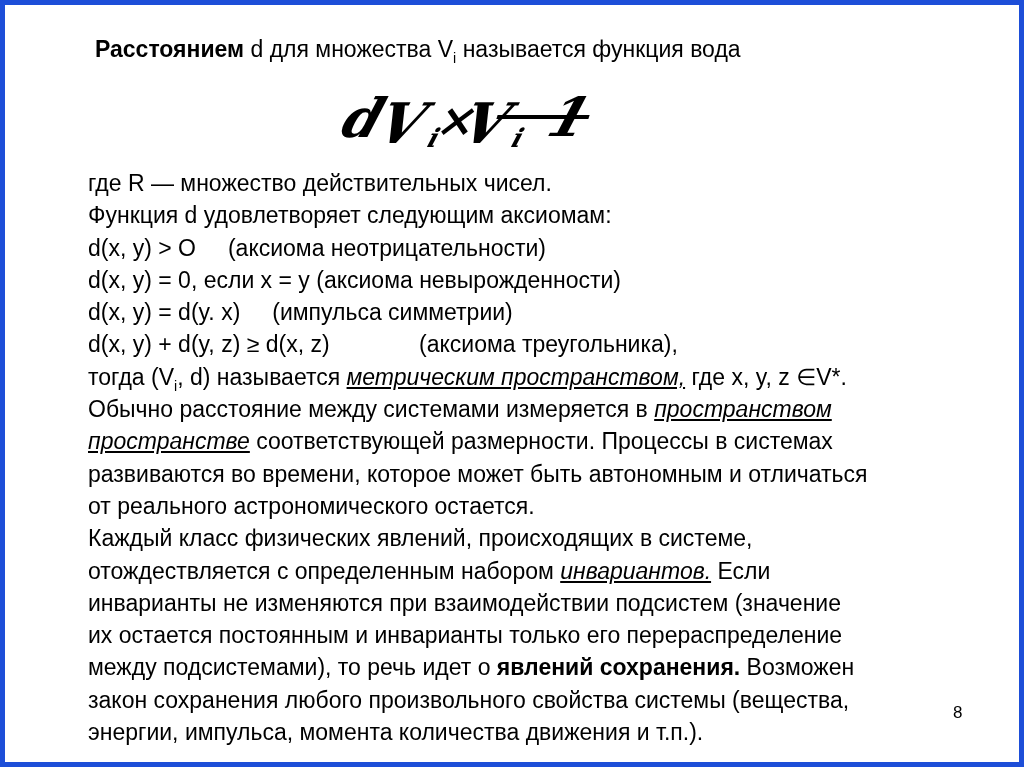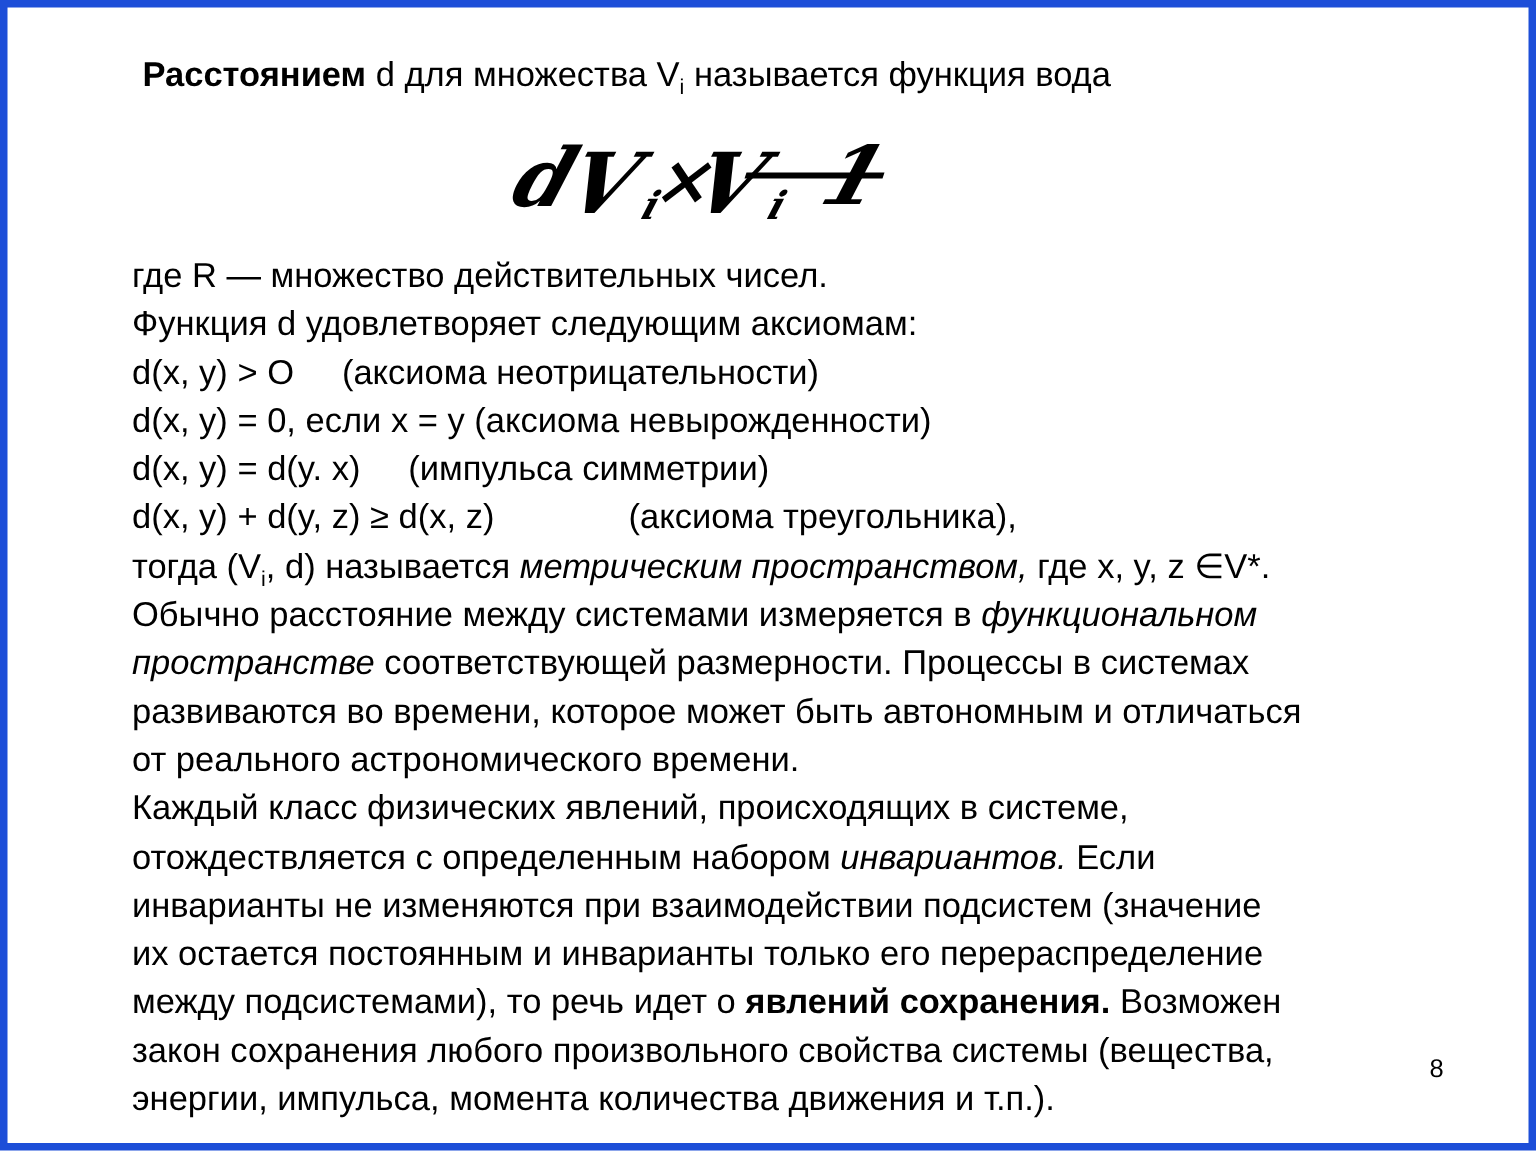--- a/index.html
+++ b/index.html
@@ -15,21 +15,21 @@
     position:absolute; inset:0;
     border:5px solid #1d4ed8;
     background:#fff;
   }
   .title {
     position:absolute; left:90px; top:30px;
     font-size:23px; line-height:28px;
     white-space:pre;
   }
   .seg-b { font-weight:700; }
-  .seg-i { font-style:italic; }
+  .seg-i { font-style:italic;text-decoration:underline; }
   sub { font-size:62%; line-height:0; }
 
   .body-text {
     position:absolute; left:83px; top:150px; width:900px;
     font-size:23px; line-height:32.3px;margin-top:12px;
   }
   .body-line { white-space:pre; }
 
   
   .formula {
@@ -74,24 +74,24 @@
     </div>
 
   <div class="body-text">
       <div class="body-line"><span>где R — множество действительных чисел.</span></div>
       <div class="body-line"><span>Функция d удовлетворяет следующим аксиомам:</span></div>
       <div class="body-line"><span>d(x, y) &gt; O     (аксиома неотрицательности)</span></div>
       <div class="body-line"><span>d(x, y) = 0, если x = y (аксиома невырожденности)</span></div>
       <div class="body-line"><span>d(x, y) = d(y. x)     (импульса симметрии)</span></div>
       <div class="body-line"><span>d(x, y) + d(y, z) ≥ d(x, z)              (аксиома треугольника),</span></div>
       <div class="body-line"><span>тогда (V</span><sub>i</sub><span>, d) называется </span><span class="seg-i">метрическим пространством,</span><span> где x, y, z ∈V*.</span></div>
-      <div class="body-line"><span>Обычно расстояние между системами измеряется в </span><span class="seg-i">функциональном</span></div>
+      <div class="body-line"><span>Обычно расстояние между системами измеряется в </span><span class="seg-i">пространством</span></div>
       <div class="body-line"><span class="seg-i">пространстве</span><span> соответствующей размерности. Процессы в системах</span></div>
       <div class="body-line"><span>развиваются во времени, которое может быть автономным и отличаться</span></div>
-      <div class="body-line"><span>от реального астрономического времени.</span></div>
+      <div class="body-line"><span>от реального астрономического остается.</span></div>
       <div class="body-line"><span>Каждый класс физических явлений, происходящих в системе,</span></div>
       <div class="body-line"><span>отождествляется с определенным набором </span><span class="seg-i">инвариантов.</span><span> Если</span></div>
       <div class="body-line"><span>инварианты не изменяются при взаимодействии подсистем (значение</span></div>
       <div class="body-line"><span>их остается постоянным и инварианты только его перераспределение</span></div>
       <div class="body-line"><span>между подсистемами), то речь идет о </span><span class="seg-b">явлений сохранения.</span><span> Возможен</span></div>
       <div class="body-line"><span>закон сохранения любого произвольного свойства системы (вещества,</span></div>
       <div class="body-line"><span>энергии, импульса, момента количества движения и т.п.).</span></div>
     </div>
 
   <div class="page-number">8</div>

